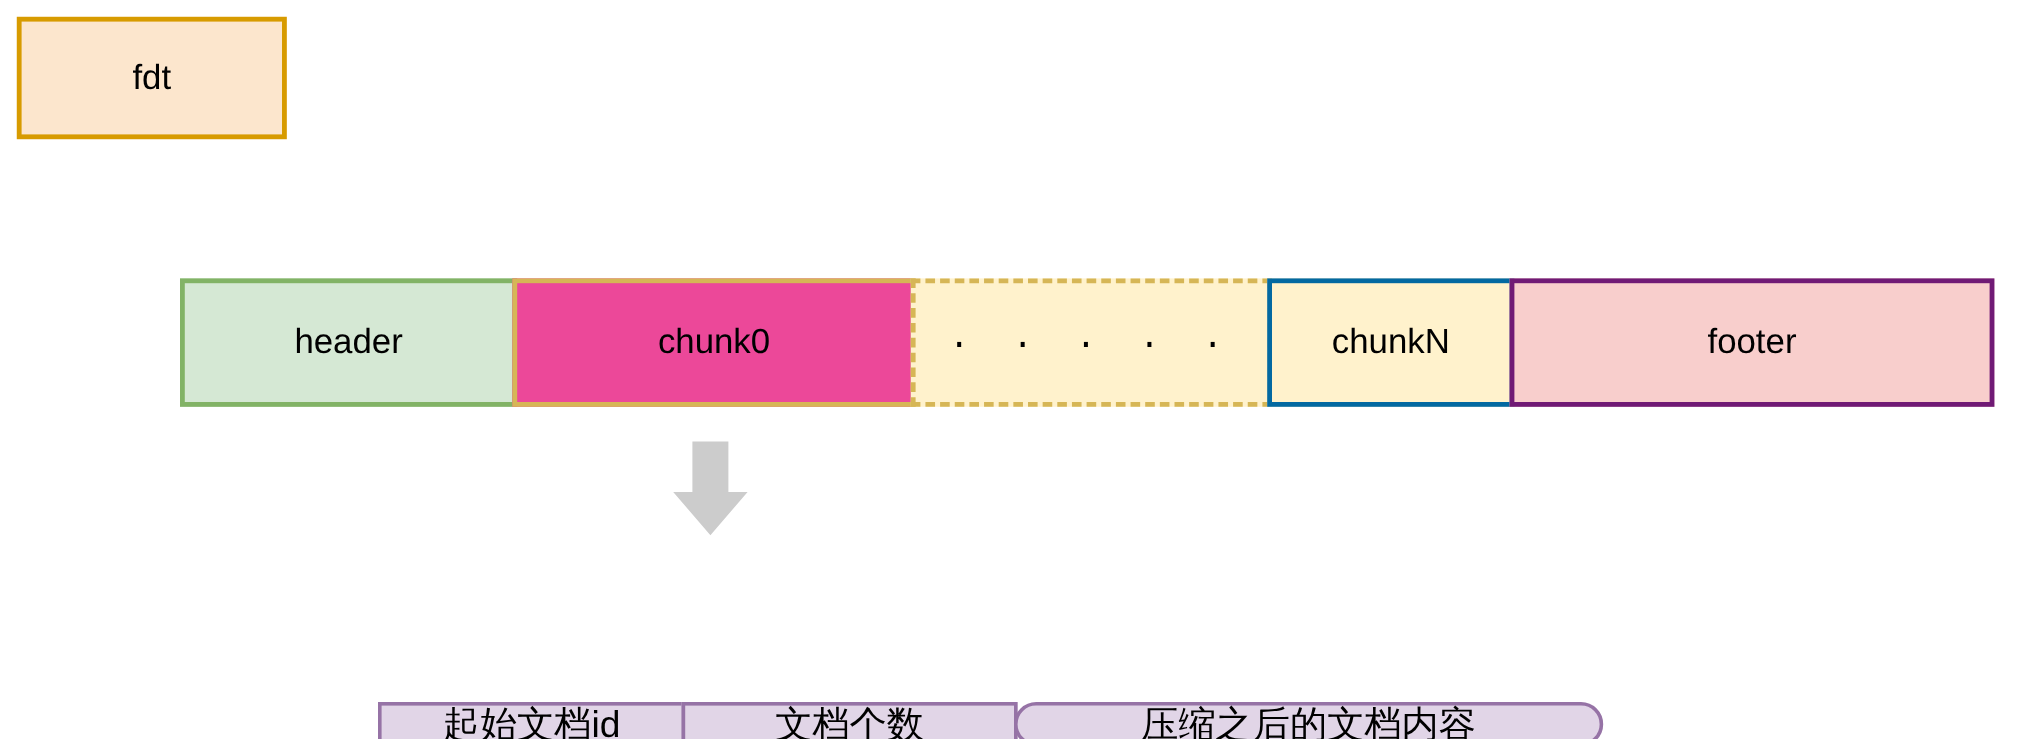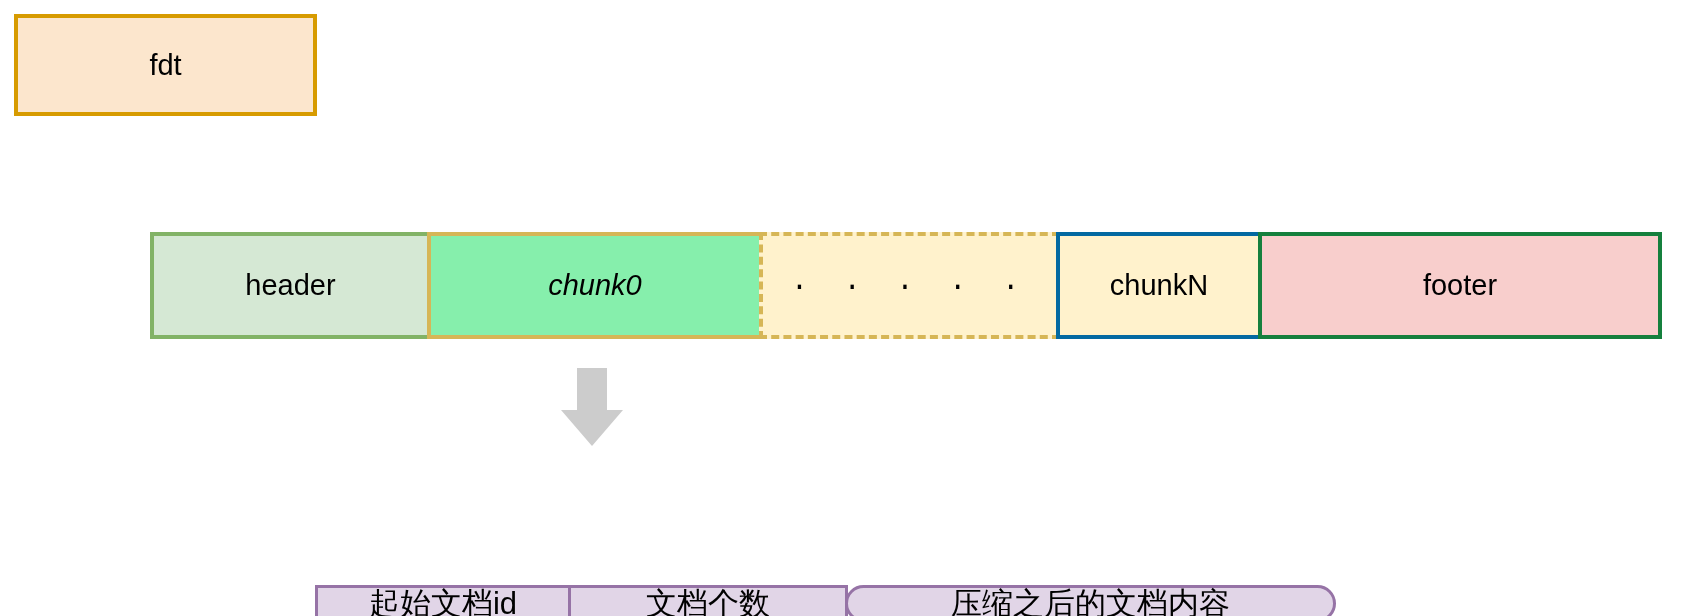--- a/index.html
+++ b/index.html
@@ -18,21 +18,21 @@
   .diagram-canvas {
     position: absolute;
     inset: 0;
   }
 
   
   .fdt-box {
     position: absolute;
     left: 14px;
     top: 14px;
-    width: 303px;
+    width: 225px;
     height: 102px;
     box-sizing: border-box;
     background: #fce6cd;
     border: 4px solid #d79b00;
     display: flex;
     align-items: center;
     justify-content: center;
   }
   .fdt-box .label {
     font-size: 29px;
@@ -60,41 +60,40 @@
     line-height: 1;
     position: relative;
   }
   .seg-header {
     width: 281px;
     background: #d5e8d4;
     border: 4px solid #82b366;
   }
   .seg-chunk0 {
     width: 336px;
-    background: #86efac;
+    background: #ec4899;
     border: 4px solid #d6b656;
     margin-left: -4px;
-    font-style: italic;
   }
   .seg-ellipsis {
     width: 301px;
     background: #fff2cc;
     border: 4px dashed #d6b656;
     margin-left: -4px;
   }
   .seg-chunkn {
     width: 206px;
     background: #fff2cc;
     border: 4px solid #0369a1;
     margin-left: -4px;
   }
   .seg-footer {
     width: 404px;
     background: #f8cecc;
-    border: 4px solid #15803d;
+    border: 4px solid #701a75;
     margin-left: -4px;
   }
   .ellipsis-dots {
     font-size: 29px;
     letter-spacing: 9px;
     font-family: "Liberation Mono", "DejaVu Sans Mono", monospace;
     color: #000000;
     transform: translateY(-4px);
   }
 

